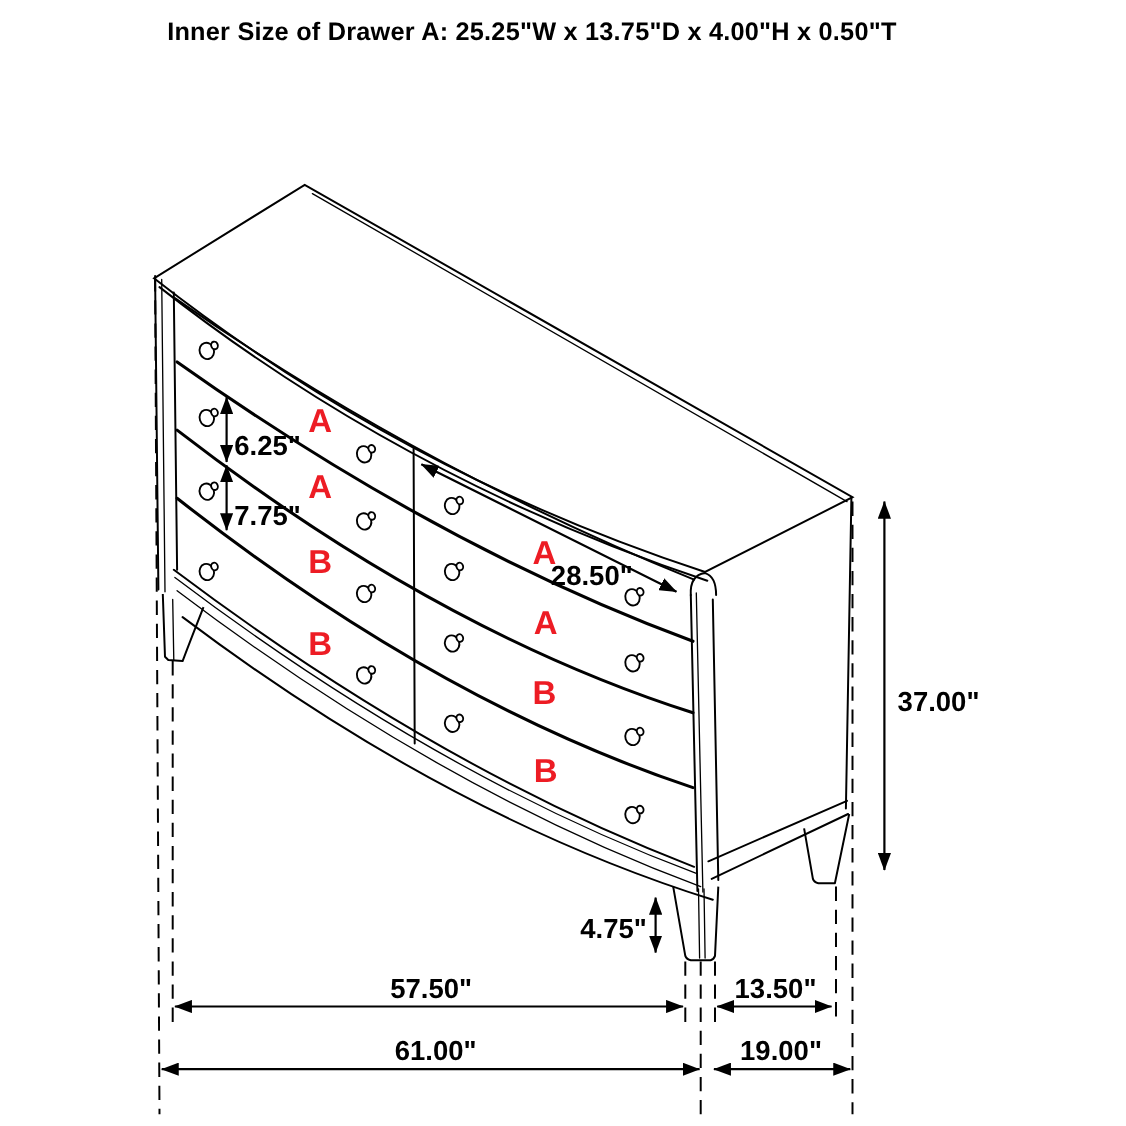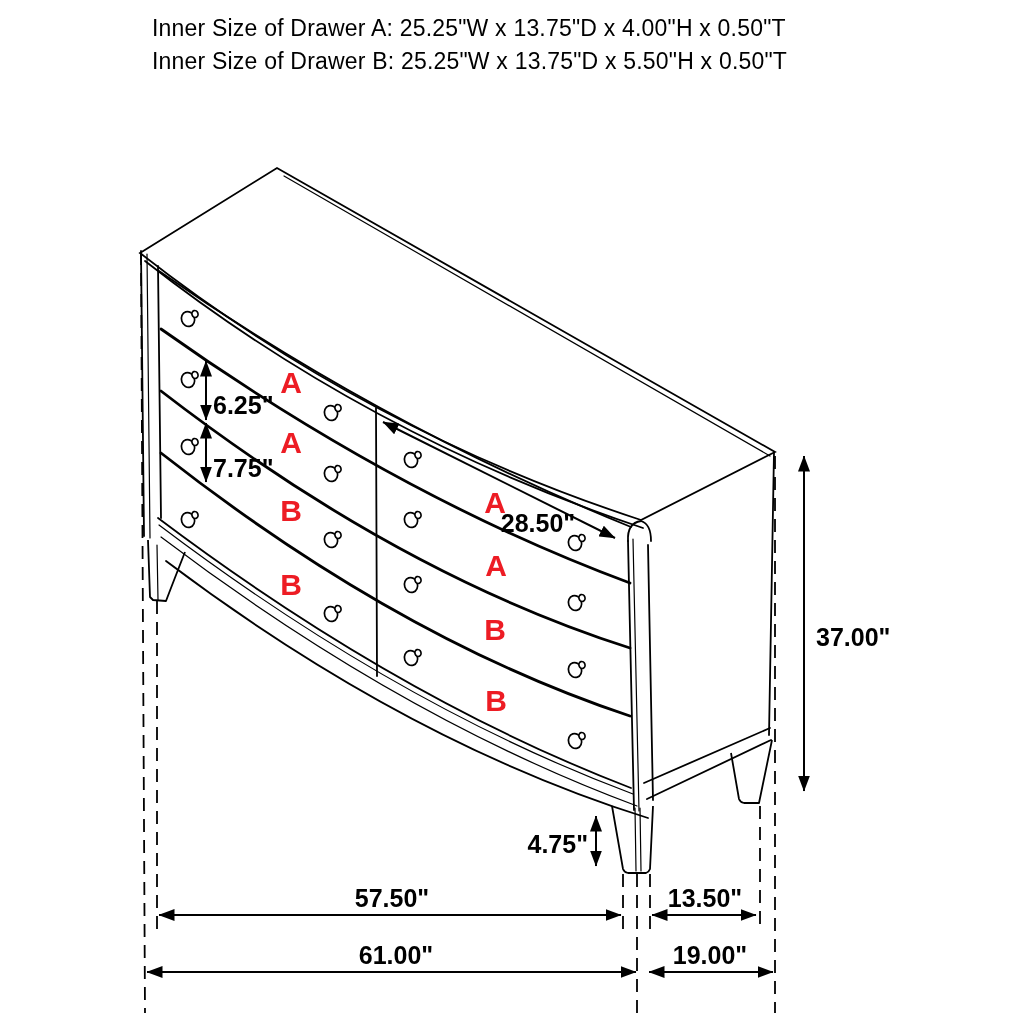--- a/index.html
+++ b/index.html
@@ -2,21 +2,21 @@
 <html><head>
 <meta charset="utf-8">
 <style>
   html,body{margin:0;padding:0;background:#fff;}
   #stage{
     position:relative;width:1024px;height:1024px;background:#ffffff;
     font-family:"Liberation Sans",sans-serif;overflow:hidden;
   }
   #title-block{
     position:absolute;left:152px;top:12px;
-    font-size:23px;font-weight:normal;color:#000;line-height:33px;
+    font-size:23px;font-weight:bold;color:#000;line-height:33px;
     white-space:nowrap;letter-spacing:0.2px;
   }
   svg{position:absolute;left:0;top:0;}
   .edge    {fill:none;stroke:#000;stroke-width:1.8;stroke-linecap:round;}
   .thin    {fill:none;stroke:#000;stroke-width:1.2;stroke-linecap:round;}
   .sep     {fill:none;stroke:#000;stroke-width:2.8;stroke-linecap:round;}
   .facefill{fill:#ffffff;stroke:none;}
   .legfill {fill:#ffffff;stroke:#000;stroke-width:1.8;stroke-linejoin:round;}
   .dash    {fill:none;stroke:#000;stroke-width:1.8;stroke-dasharray:13 8;}
   .dimline {fill:none;stroke:#000;stroke-width:2;}
@@ -24,21 +24,20 @@
   .lettertext{font-family:"Liberation Sans",sans-serif;font-size:30px;font-weight:bold;fill:#ed1c24;text-anchor:middle;}
   .knobline{fill:#fff;stroke:#000;stroke-width:1.7;}
 </style>
 </head>
 <body>
 
 <div id="stage">
 
   <div id="title-block">
     <div>Inner Size of Drawer A: 25.25"W x 13.75"D x 4.00"H x 0.50"T</div>
-    <div>Inner Size of Drawer B: 25.25"W x 13.75"D x 5.50"H x 0.50"T</div>
   </div>
 
   <svg width="1024" height="1024" viewBox="0 0 1024 1024">
     <defs>
       <marker id="arrow" viewBox="0 0 16 12" markerWidth="16" markerHeight="12" refX="15.5" refY="6" orient="auto-start-reverse" markerUnits="userSpaceOnUse">
         <path d="M0,0 L16,6 L0,12 Z" fill="#000"></path>
       </marker>
       <g id="knob">
         <ellipse class="knobline" cx="0" cy="0" rx="6.5" ry="7.5" transform="rotate(-18)"></ellipse>
         <ellipse class="knobline" cx="7" cy="-5" rx="3" ry="3.5" transform="rotate(-18 7 -5)"></ellipse>

